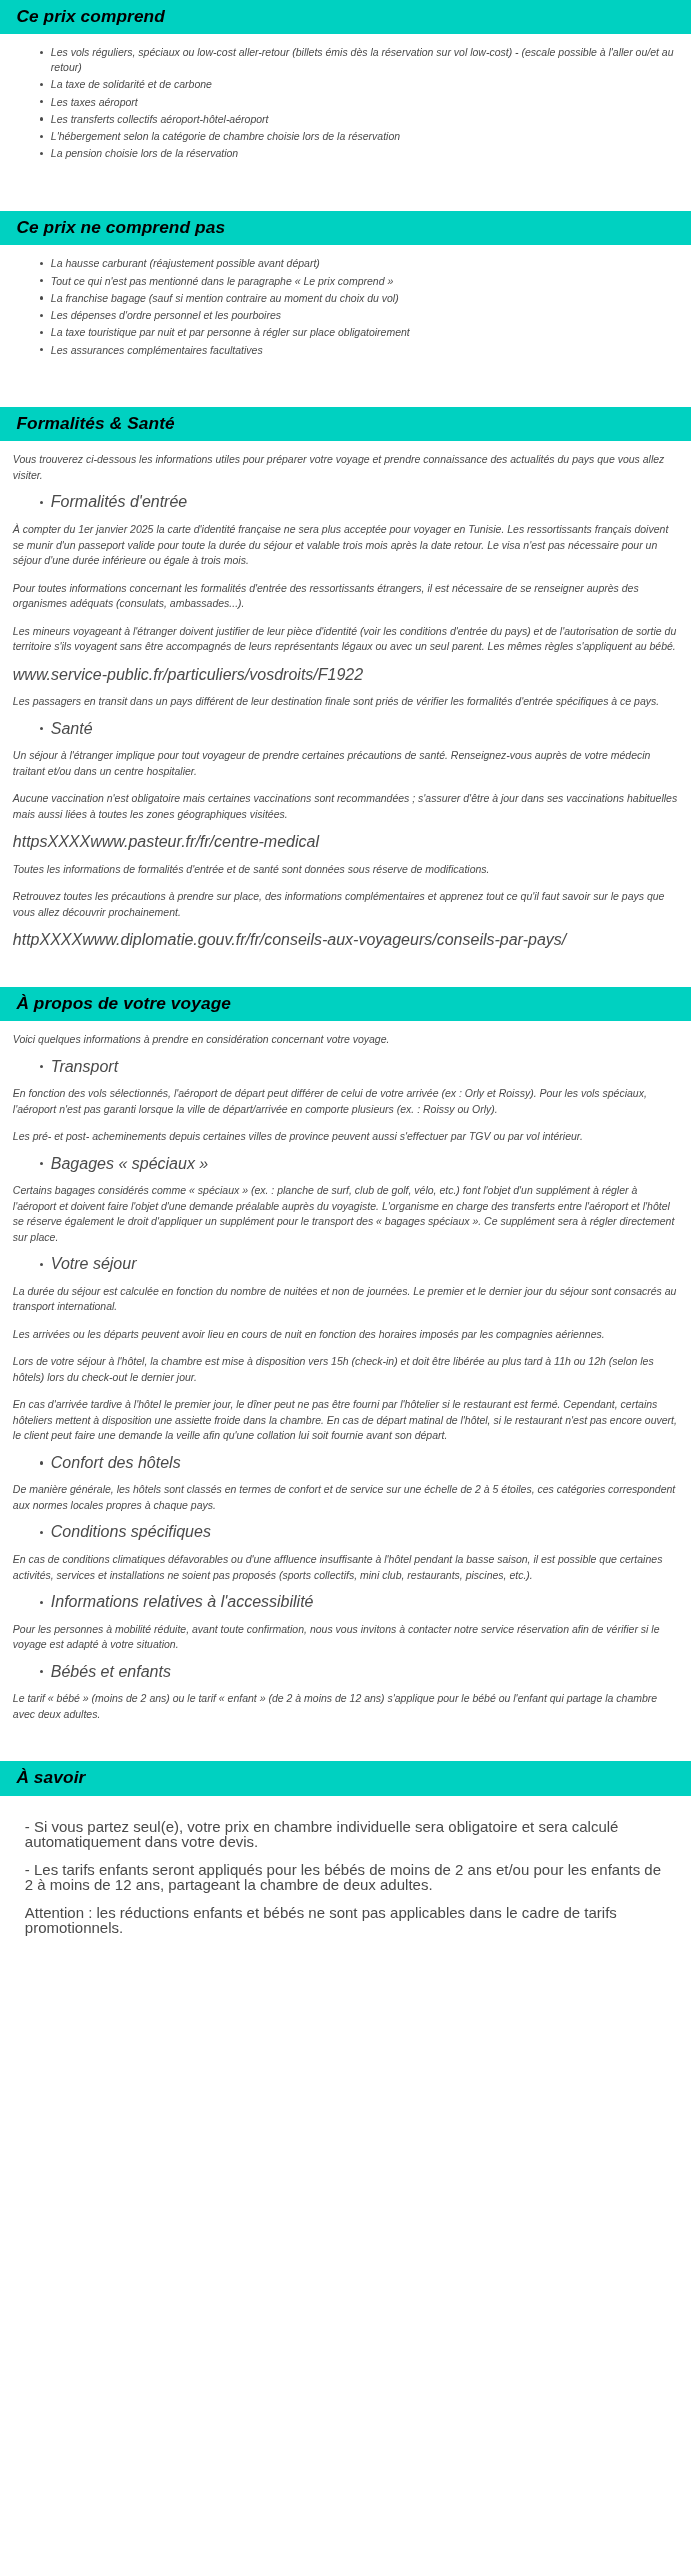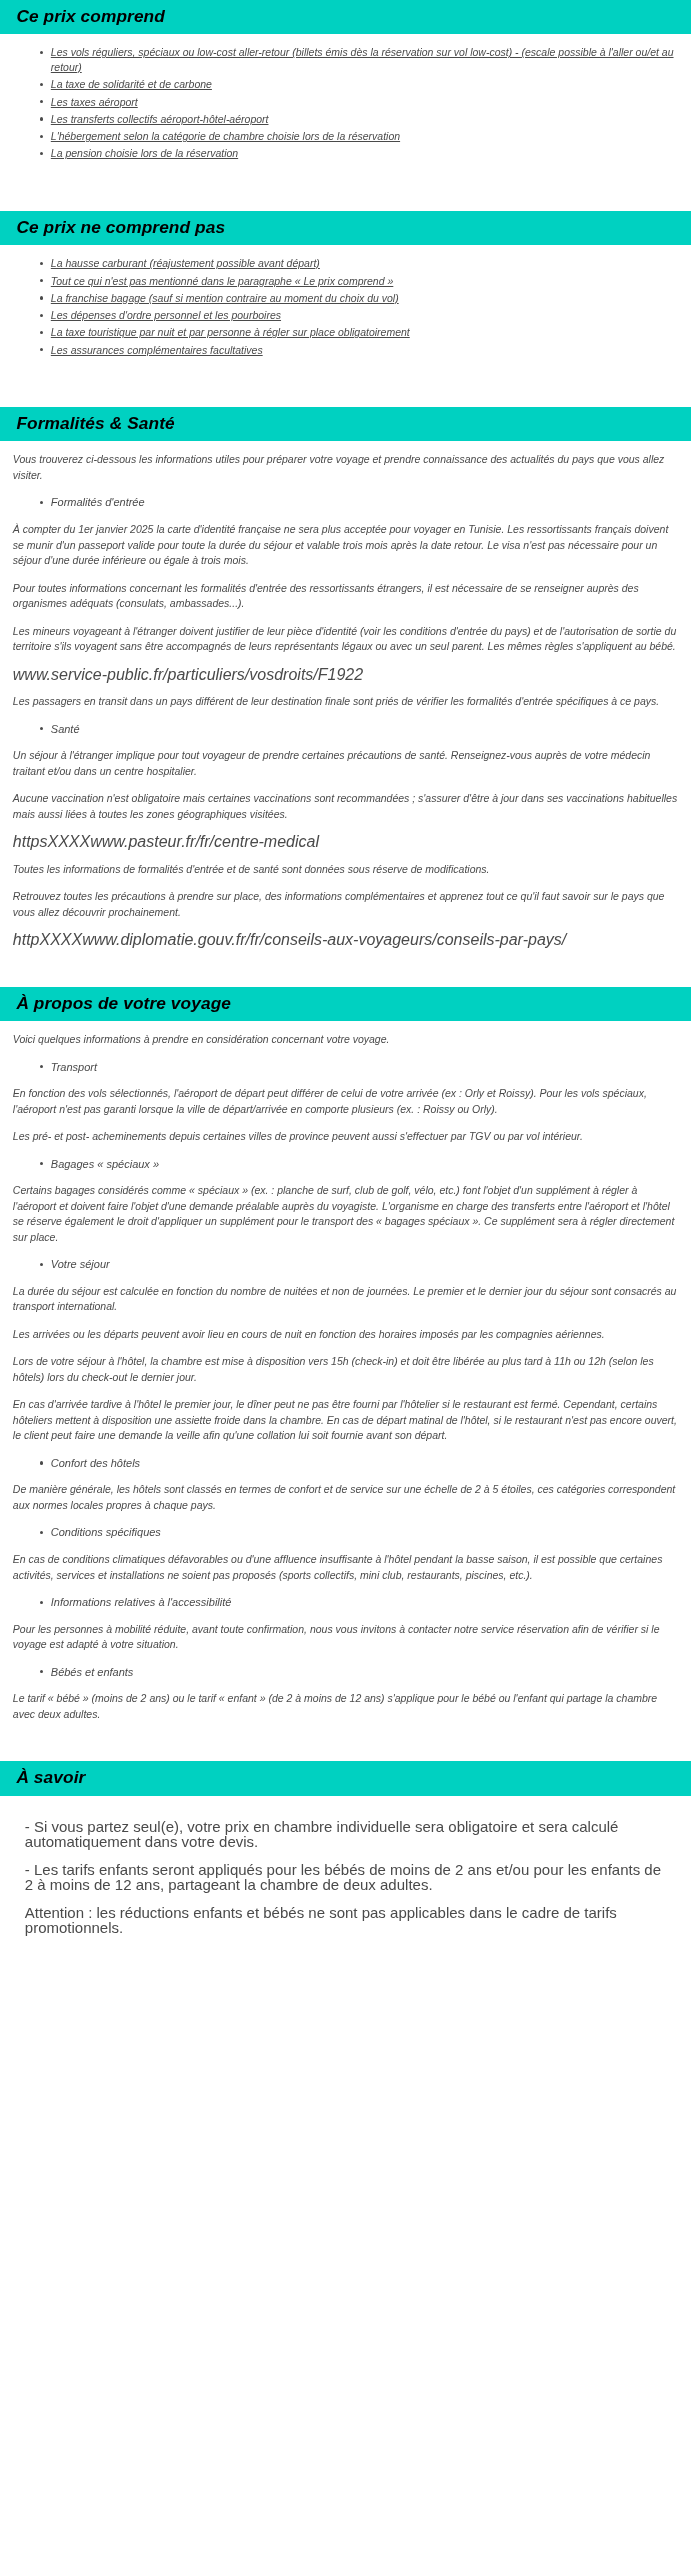--- a/index.html
+++ b/index.html
@@ -47,21 +47,20 @@
     padding: 0 0 0 27px;
   }
   ul.bullets li {
     position: relative;
     font-style: italic;
     font-size: 10.5px;
     line-height: 14.6px;
     color: #4a4a4a;
     padding: 0 0 0.9px 11px;
     margin: 0 0 1.8px 0;
-    text-decoration: underline;
   }
   ul.bullets li::before {
     content: "";
     position: absolute;
     left: 0;
     top: 5.5px;
     width: 3.2px;
     height: 3.2px;
     border-radius: 50%;
     background: #4a4a4a;
@@ -69,21 +68,21 @@
 
   
   ul.subbullets {
     list-style: none;
     margin: 12px 0 12px 0;
     padding: 0 0 0 27px;
   }
   ul.subbullets li {
     position: relative;
     font-style: italic;
-    font-size: 11px;
+    font-size: 16px;
     line-height: 14.6px;
     color: #4a4a4a;
     padding-left: 11px;
   }
   ul.subbullets li::before {
     content: "";
     position: absolute;
     left: 0;
     top: 5.5px;
     width: 3.2px;

